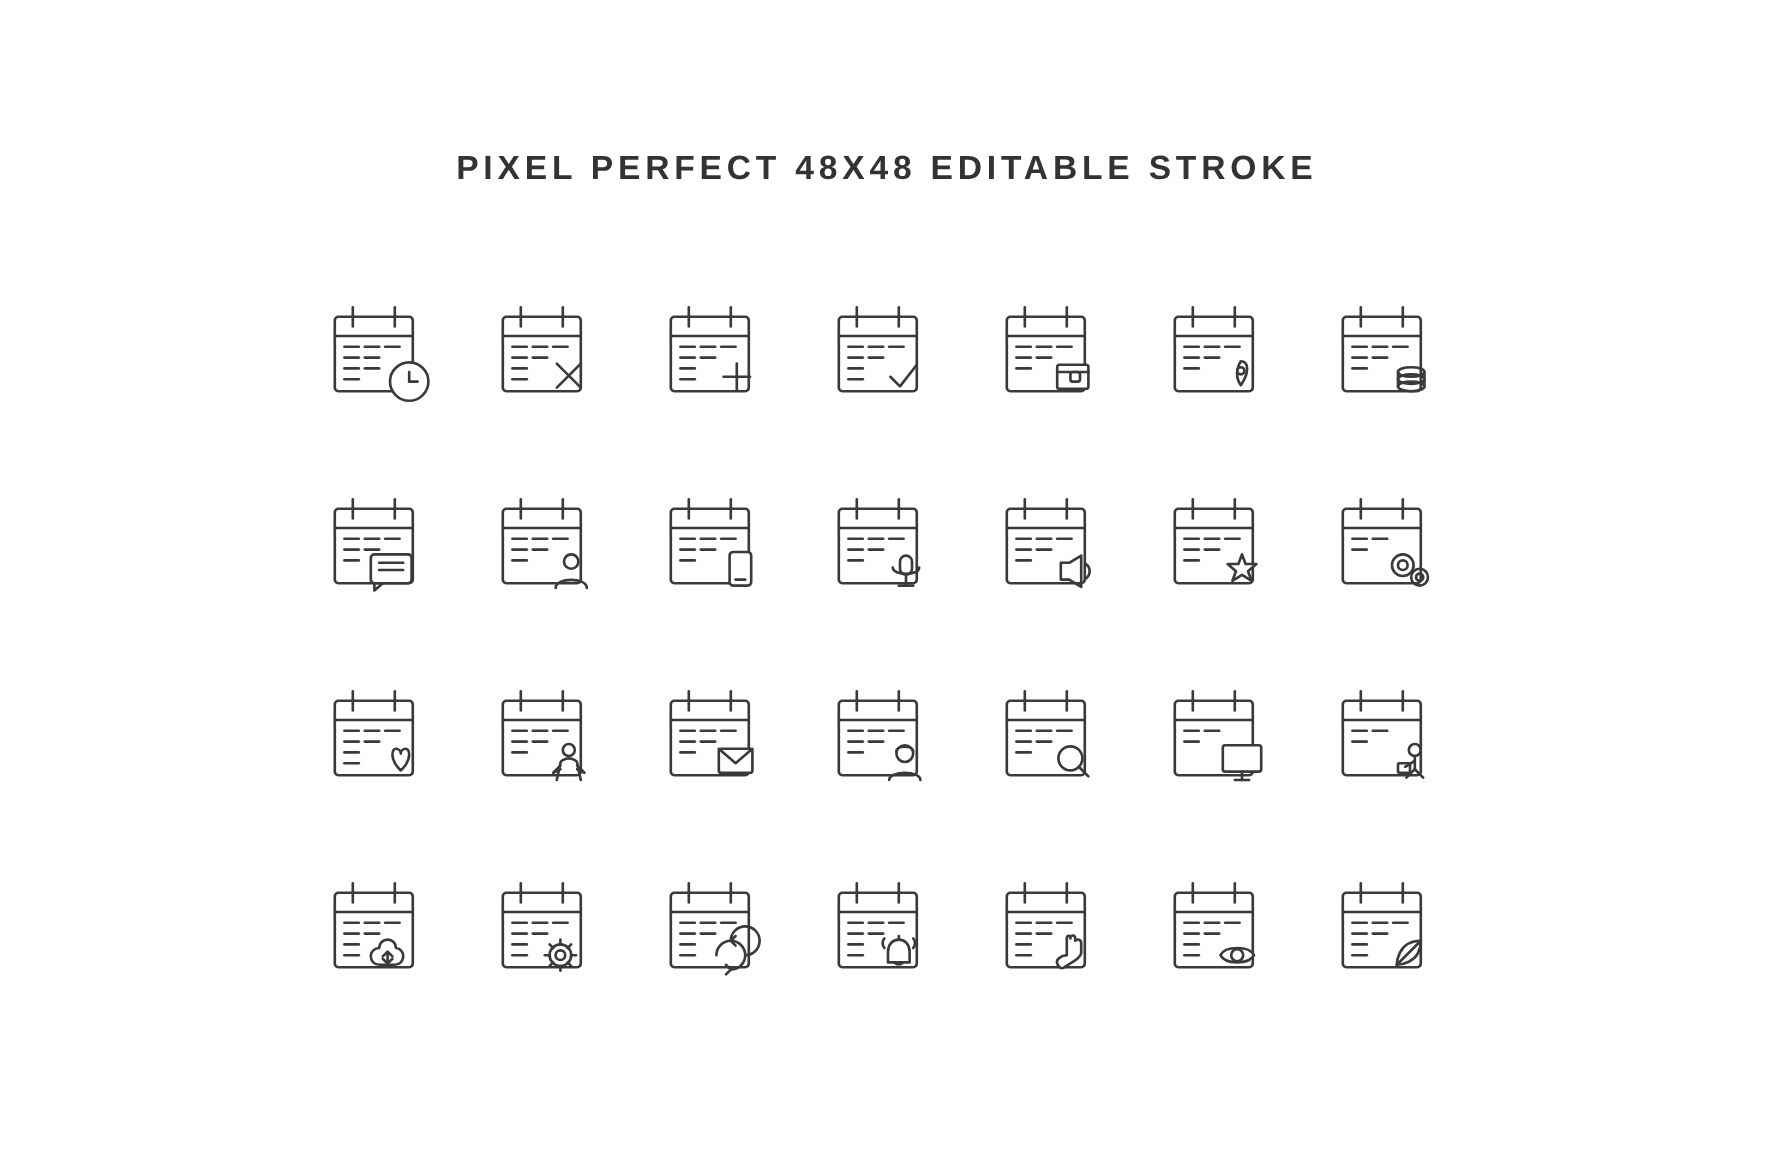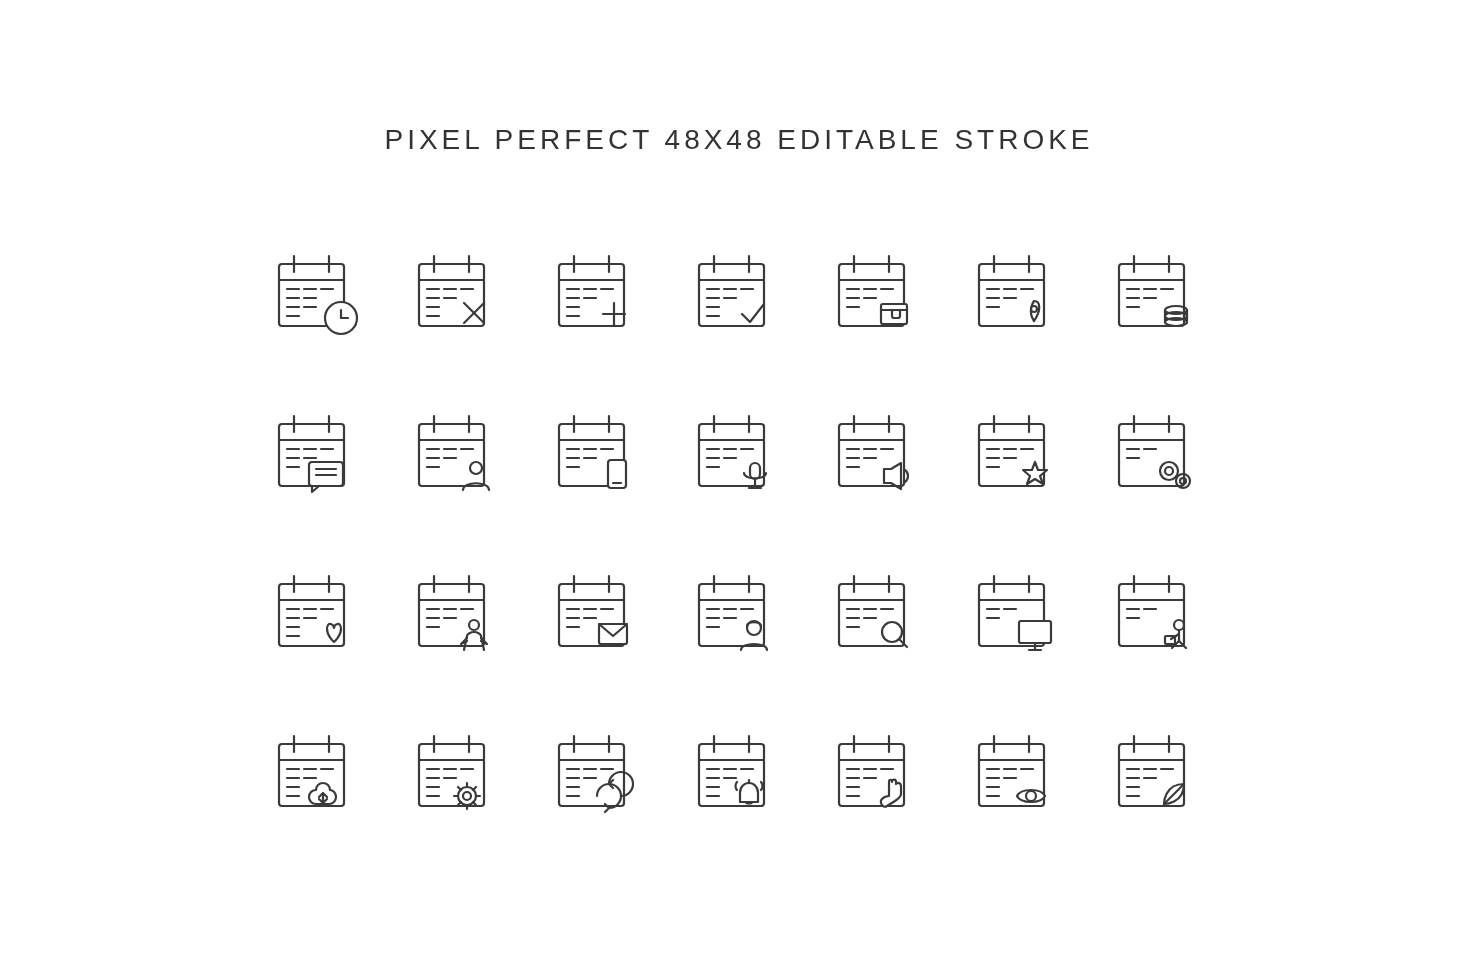--- a/index.html
+++ b/index.html
@@ -11,21 +11,21 @@
       flex-direction: column;
       align-items: center;
       justify-content: center;
       font-family: 'Arial', sans-serif;
     }
 
     .page-title {
       font-size: 28px;
       letter-spacing: 4px;
       color: #333333;
-      font-weight: 400;
+      font-weight: 700;
       margin-bottom: 60px;
       text-transform: uppercase;
     }
 
     .icon-grid {
       display: grid;
       grid-template-columns: repeat(7, 140px);
       grid-template-rows: repeat(4, 160px);
       gap: 0px;
       align-items: center;

